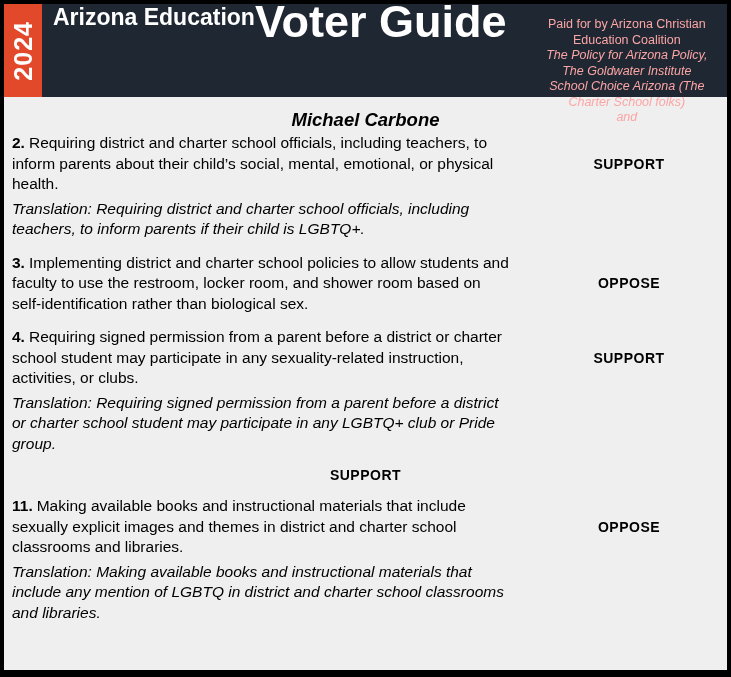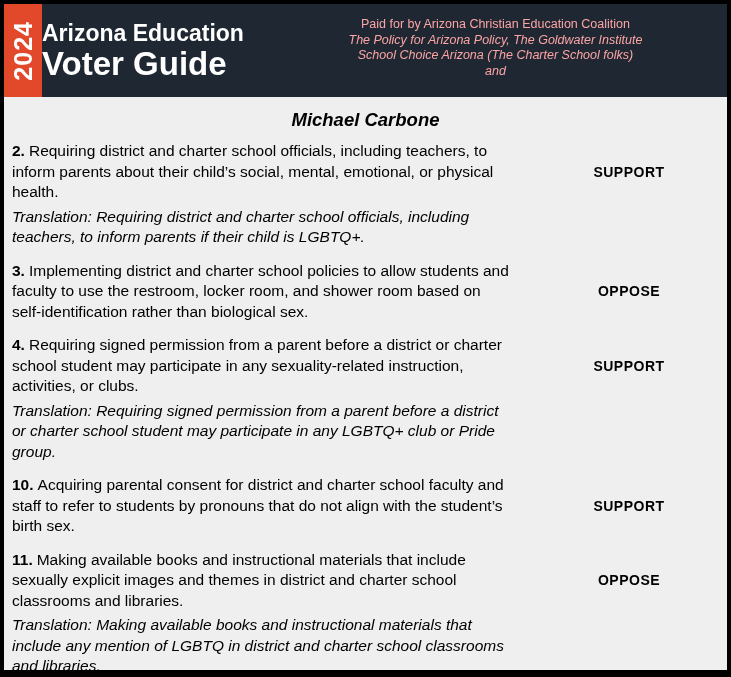--- a/index.html
+++ b/index.html
@@ -32,51 +32,51 @@
   }
   .year-text {
     writing-mode: vertical-rl;
     transform: rotate(180deg);
     color: #ffffff;
     font-weight: 700;
     font-size: 25px;
     letter-spacing: 1px;
   }
   .header-title {
-    margin-left: 0;
+    margin-left: 11px;
     display: flex;
-    flex-direction: column;
+    flex-direction: row;
     justify-content: center;
     color: #ffffff;
     font-weight: 700;
     white-space: nowrap;
   }
   .title-line1 { font-size: 23px; line-height: 26px; }
-  .title-line2 { font-size: 33px; line-height: 35px; }
+  .title-line2 { font-size: 45px; line-height: 35px; }
   .header-right {
     flex: 1;
     color: #fca5a5;
     text-align: center;
     font-size: 12.5px;
     line-height: 15.5px;
     padding: 13px 10px 0 30px;
   }
   .header-right .italic { font-style: italic; }
 
   
   .body {
     padding: 8px 8px 0 8px;
   }
   .candidate-name {
     text-align: center;
     font-weight: 700;
     font-style: italic;
     font-size: 18.5px;
     line-height: 22px;
-    margin: 4px 0 10px 0;
+    margin: 4px 0 2px 0;
   }
   .row {
     display: flex;
     align-items: center;
     margin-bottom: 13px;
     gap: 27px;
   }
   .row.has-trans { margin-bottom: 4px; }
   .item-text {
     width: 500px;
@@ -133,21 +133,20 @@
         <div class="row">
           <p class="item-text"><span class="item-num">3.</span><span>Implementing district and charter school policies to allow students and faculty to use the restroom, locker room, and shower room based on self-identification rather than biological sex.</span></p>
           <div class="stance">OPPOSE</div>
         </div>
         <div class="row has-trans">
           <p class="item-text"><span class="item-num">4.</span><span>Requiring signed permission from a parent before a district or charter school student may participate in any sexuality-related instruction, activities, or clubs.</span></p>
           <div class="stance">SUPPORT</div>
         </div>
         <p class="translation">Translation: Requiring signed permission from a parent before a district or charter school student may participate in any LGBTQ+ club or Pride group.</p>
         <div class="row">
-          <p class="item-text"><span class="item-num">10.</span><span>Acquiring parental consent for district and charter school faculty and staff to refer to students by pronouns that do not align with the student’s birth sex.</span></p>
           <div class="stance">SUPPORT</div>
         </div>
         <div class="row has-trans">
           <p class="item-text"><span class="item-num">11.</span><span>Making available books and instructional materials that include sexually explicit images and themes in district and charter school classrooms and libraries.</span></p>
           <div class="stance">OPPOSE</div>
         </div>
         <p class="translation">Translation: Making available books and instructional materials that include any mention of LGBTQ in district and charter school classrooms and libraries.</p>
       </div>
   </div>
 

